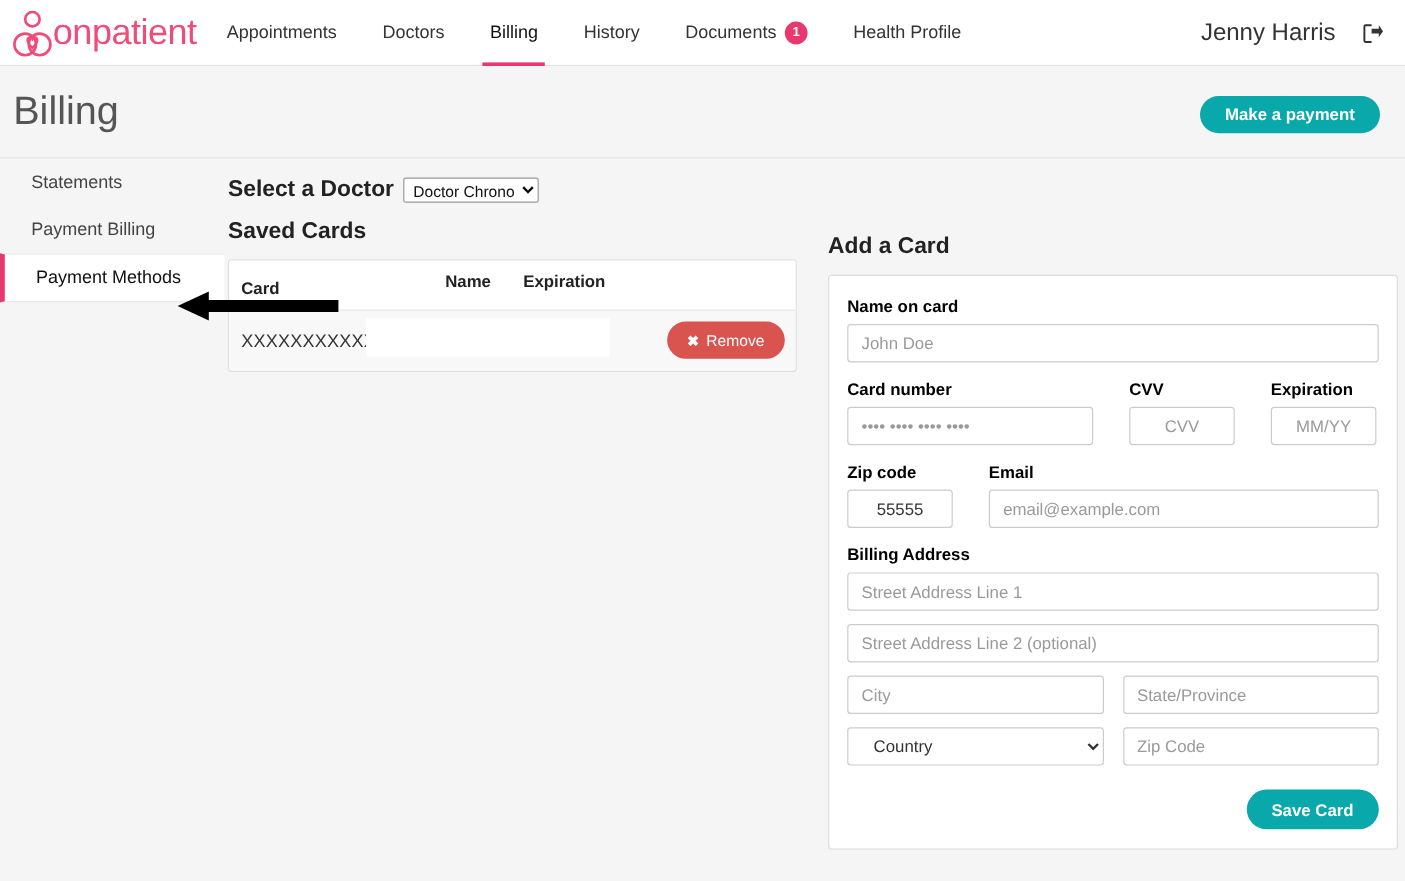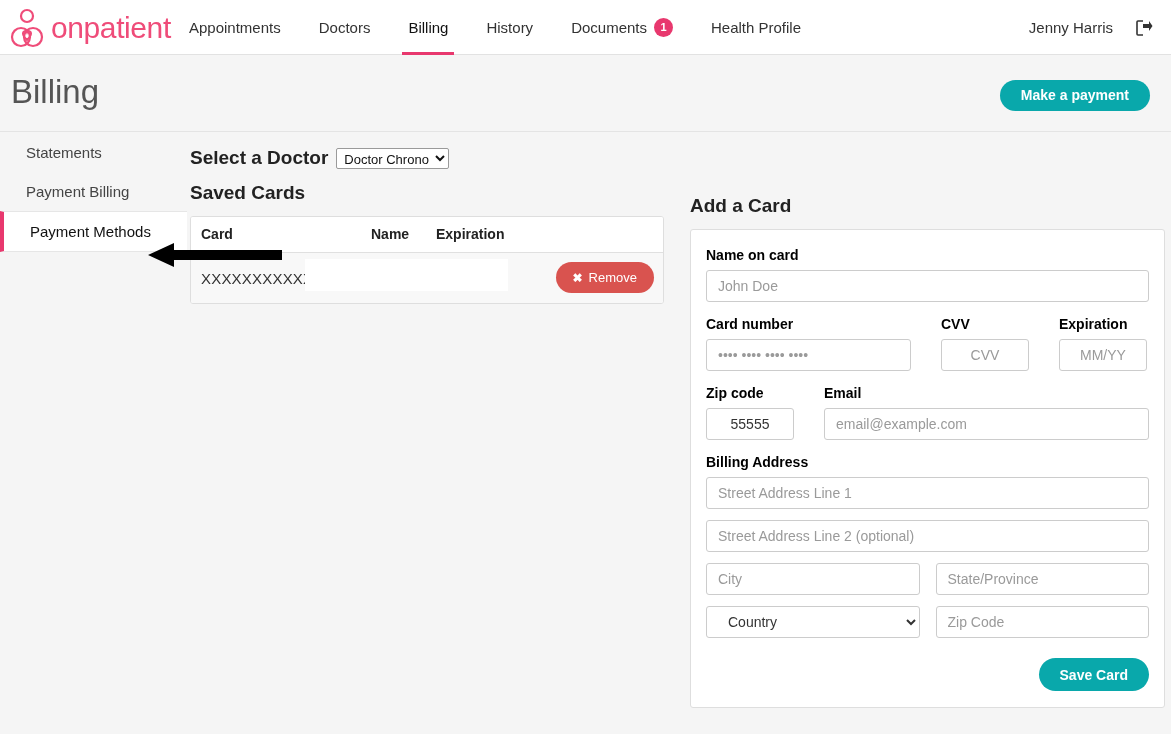--- a/index.html
+++ b/index.html
@@ -13,21 +13,21 @@
 
   
   .navbar {
     position: absolute; top: 0; left: 0;
     width: 1171px; height: 55px;
     background: #ffffff;
     border-bottom: 1px solid #e2e2e2;
   }
   .brand {
     position: absolute; left: 10px; top: 5px;
-    display: flex; align-items: center; gap: 7px;
+    display: flex; align-items: center; gap: 0;
     height: 45px;
     justify-content: center;
   }
   .brand-mark { width: 34px; height: 40px; display:block; }
   .brand-text {
     font-size: 30px; color: #ef4c79; letter-spacing: -0.4px;
     font-weight: 400; line-height: 1;
   }
   .nav-links {
     position: absolute; left: 170px; top: 0;
@@ -48,21 +48,21 @@
     display: inline-block; margin-left: 7px;
     min-width: 19px; height: 19px; line-height: 19px;
     border-radius: 50%; background: #e8386e; color: #fff;
     font-size: 11px; text-align: center; font-weight: 700;
     padding: 0 5px;
   }
   .nav-right {
     position: absolute; right: 18px; top: 0; height: 55px;
     display: flex; align-items: center; gap: 22px;
   }
-  .user-name { font-size: 15px; color: #333; cursor: pointer; }
+  .user-name { font-size: 20px; color: #333; cursor: pointer; }
   .logout-icon { width: 18px; height: 18px; cursor: pointer; display:block; }
 
   
   .page-header {
     position: absolute; top: 55px; left: 0; width: 1171px; height: 77px;
     background: #f5f5f5;
     border-bottom: 1px solid #e4e4e4;
   }
   .page-title {
     position: absolute; left: 11px; top: 18px;
@@ -123,21 +123,21 @@
   .cards-panel {
     border: 1px solid #dedede; border-radius: 3px;
     background: #fff; overflow: hidden;
   }
   .cards-head {
     display: flex; background: #fff;
     border-bottom: 1px solid #e0e0e0;
     padding: 9px 10px 10px 10px;
     font-size: 14px; font-weight: 700; color: #222;
   }
-  .ch-card { width: 170px; }
+  .ch-card { width: 170px; margin-top: 6px; }
   .ch-name { width: 65px; }
   .ch-exp  { flex: 1; }
   .cards-row {
     display: flex; align-items: center;
     background: #f8f8f8;
     padding: 8px 10px; min-height: 50px;
     position: relative;
   }
   .card-mask {
     font-size: 15px; color: #333; letter-spacing: 0.2px;

